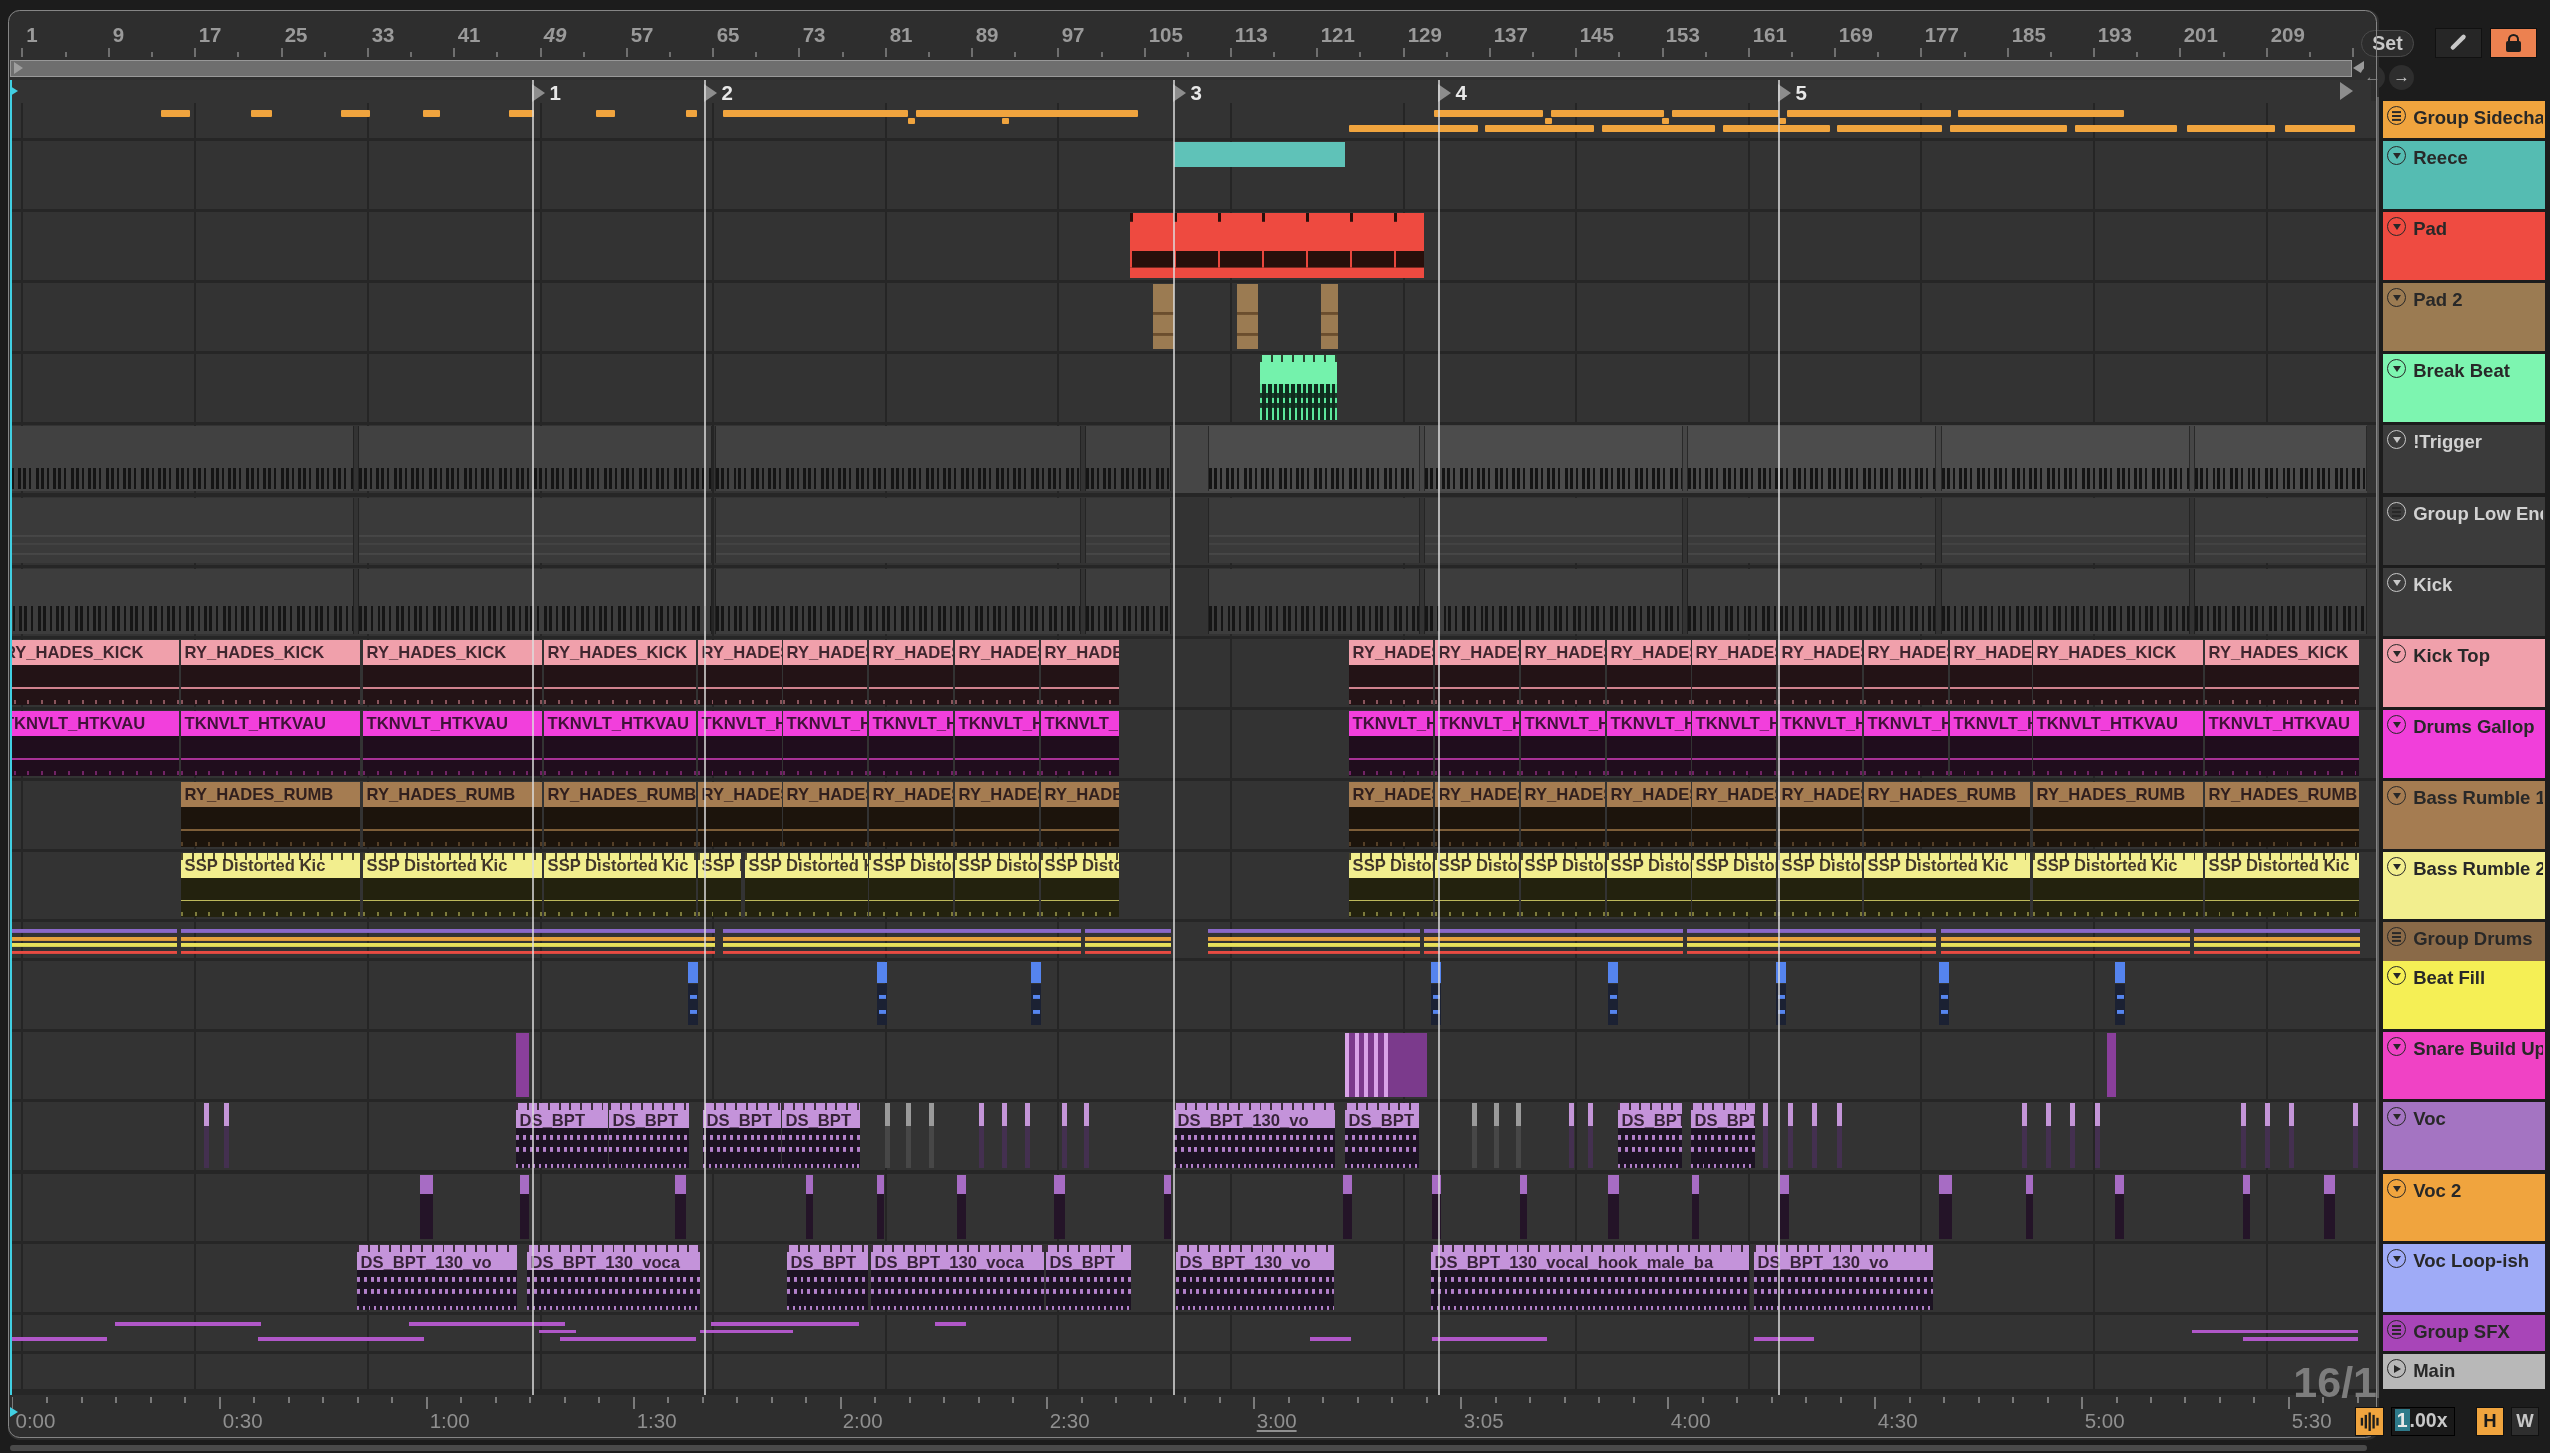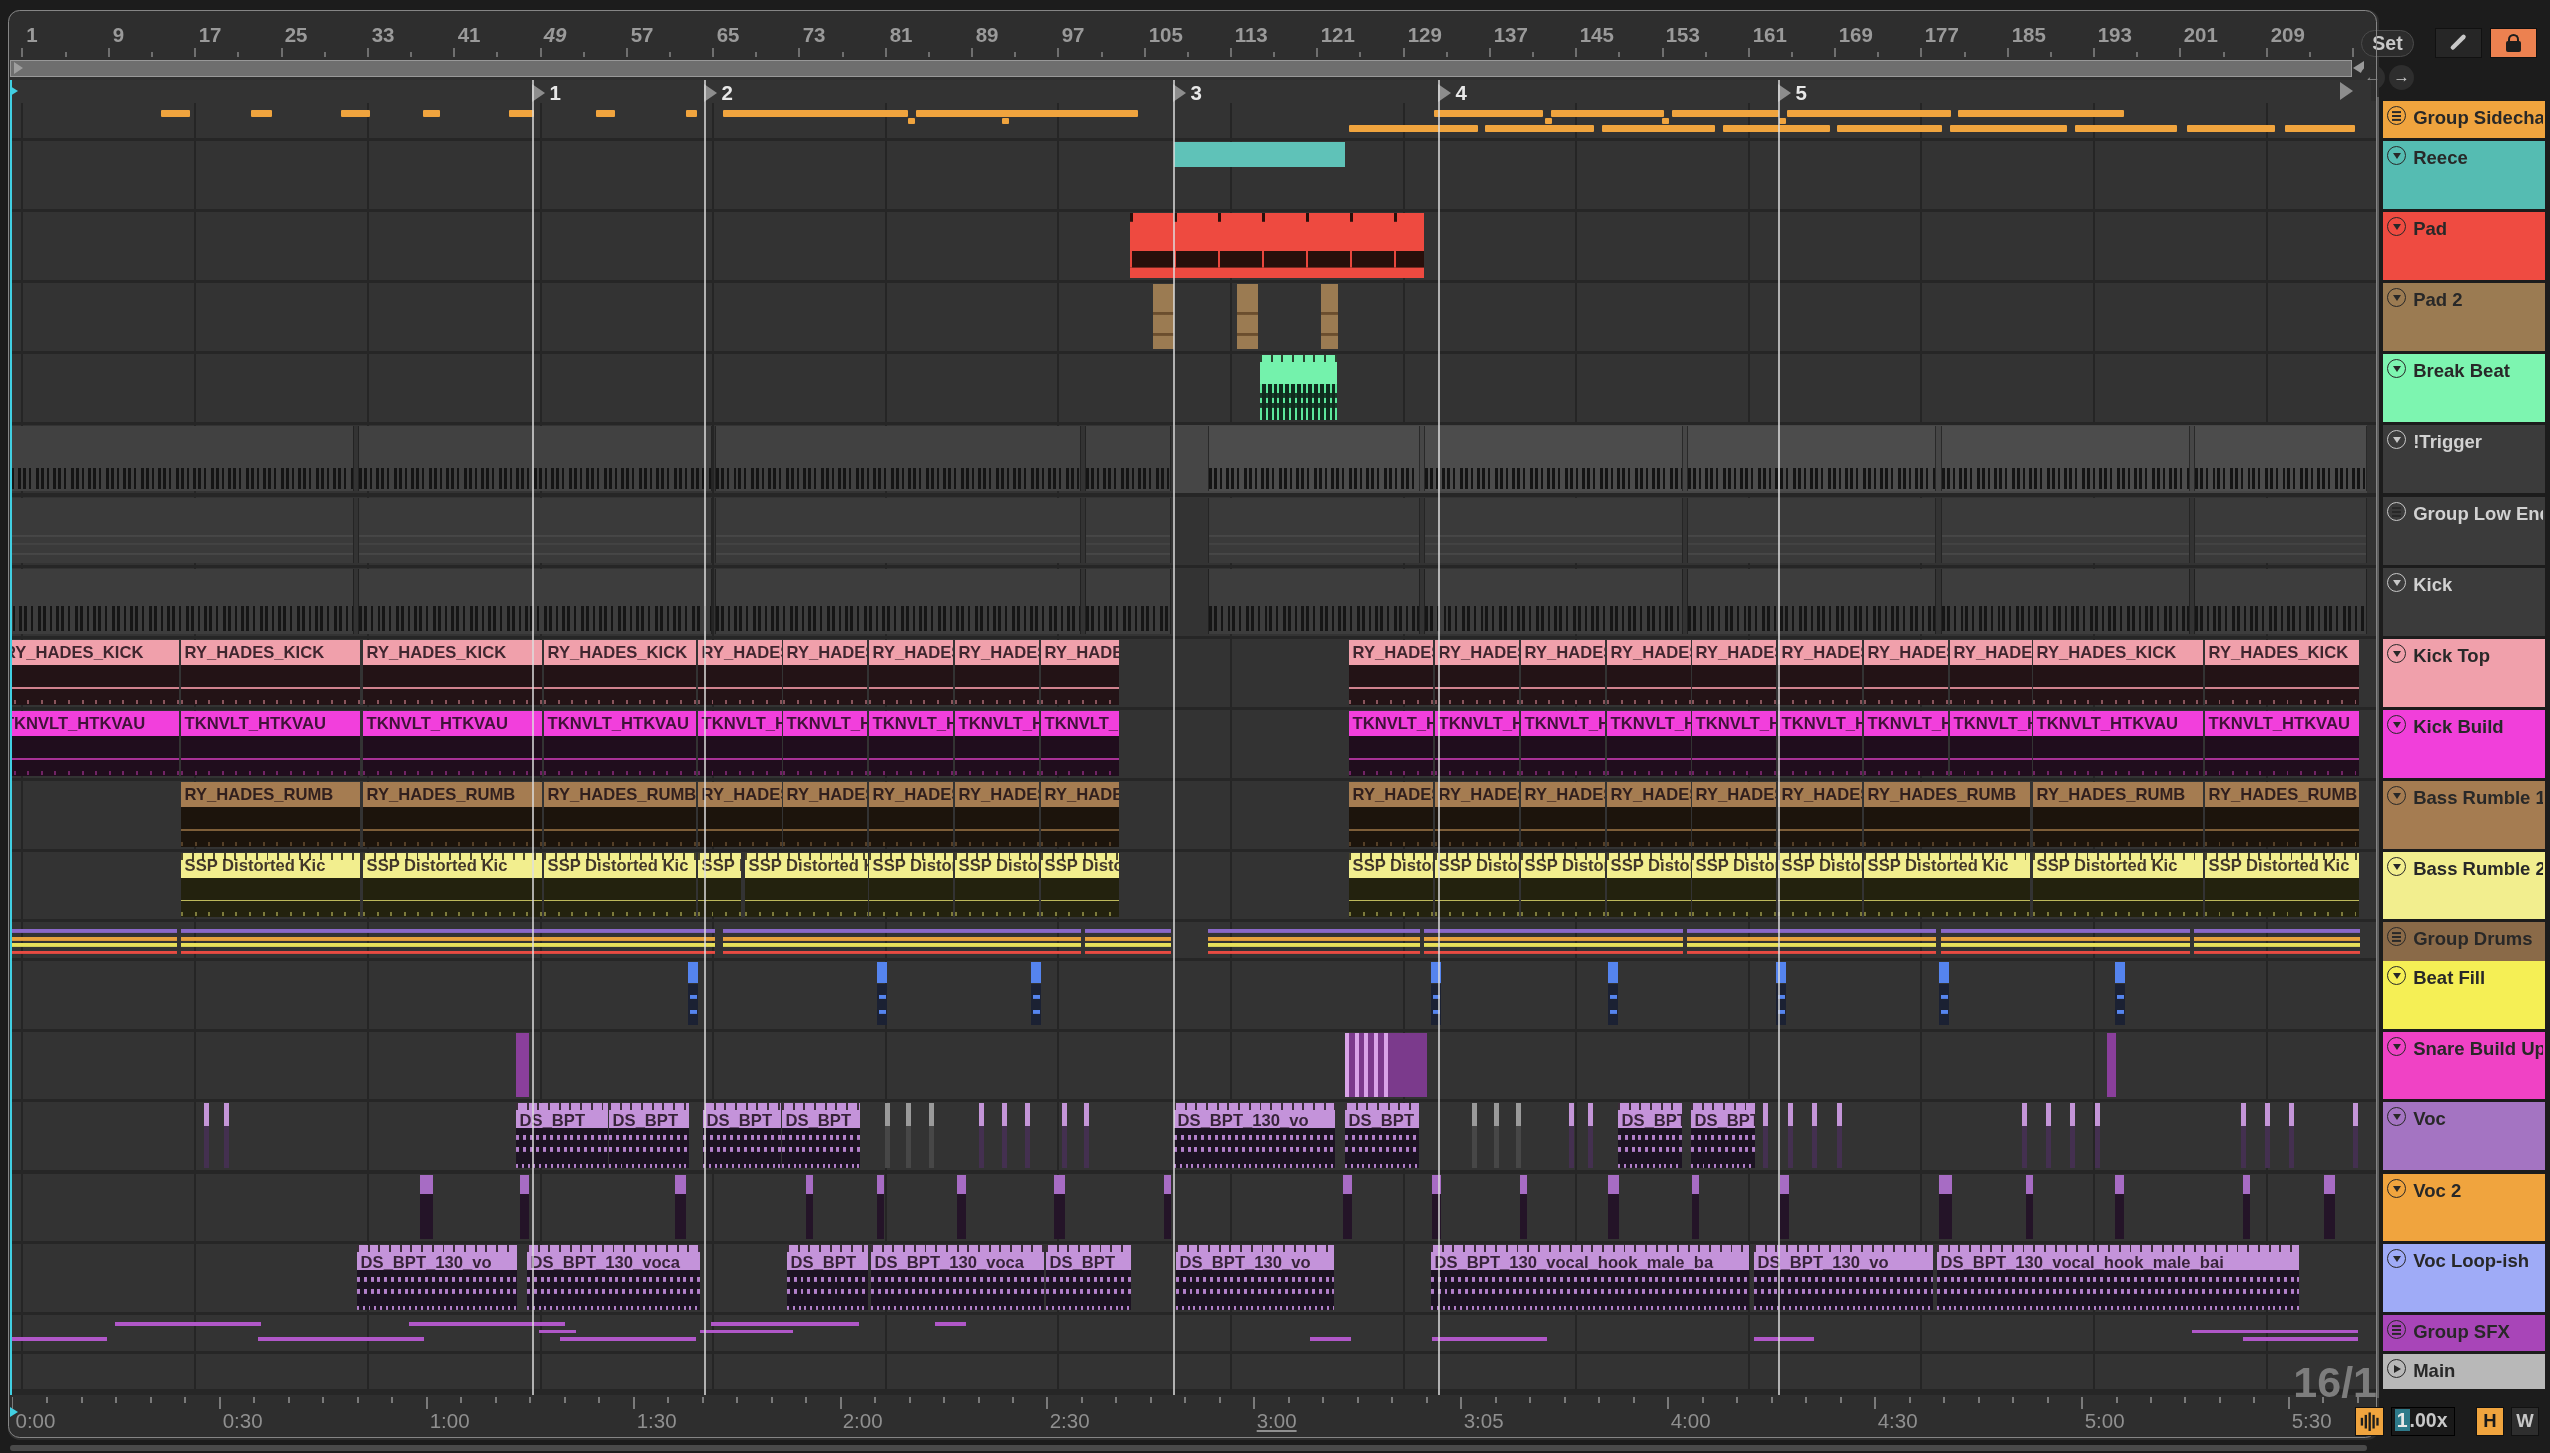--- a/index.html
+++ b/index.html
@@ -1055,24 +1055,20 @@
           <div class="bod"></div>
         </div>
         <div class="clip voc notch" style="left: 1421px; width: 318px;">
           <div class="hdr"><span style="position: relative; top: 4.9px;">DS_BPT_130_vocal_hook_male_ba</span></div>
           <div class="bod"></div>
         </div>
         <div class="clip voc notch" style="left: 1744px; width: 179px;">
           <div class="hdr"><span style="position: relative; top: 4.9px;">DS_BPT_130_vo</span></div>
           <div class="bod"></div>
         </div>
-        <div class="clip voc notch" style="left: 1927px; width: 362px;">
-          <div class="hdr"><span style="position: relative; top: 4.9px;">DS_BPT_130_vocal_hook_male_bai</span></div>
-          <div class="bod"></div>
-        </div>
       </div>
       <div class="lane" style="top: 1214px; height: 36px;">
         <div class="gridline" style="left: 11.7px;"></div>
         <div class="gridline" style="left: 184px;"></div>
         <div class="gridline" style="left: 357px;"></div>
         <div class="gridline" style="left: 530px;"></div>
         <div class="gridline" style="left: 702px;"></div>
         <div class="gridline" style="left: 875px;"></div>
         <div class="gridline" style="left: 1047px;"></div>
         <div class="gridline" style="left: 1220px;"></div>
@@ -1266,21 +1262,21 @@
       <div class="thead" style="top: 538px; height: 68px; background: rgb(240, 160, 171);">
         <div class="circ">
           <div class="tri-d"></div>
         </div>
         <span class="nm">Kick Top</span>
       </div>
       <div class="thead" style="top: 609px; height: 68px; background: rgb(241, 63, 218);">
         <div class="circ">
           <div class="tri-d"></div>
         </div>
-        <span class="nm">Kick Build</span>
+        <span class="nm">Drums Gallop</span>
       </div>
       <div class="thead" style="top: 680px; height: 68px; background: rgb(165, 124, 81);">
         <div class="circ">
           <div class="tri-d"></div>
         </div>
         <span class="nm">Bass Rumble 1</span>
       </div>
       <div class="thead" style="top: 751px; height: 67px; background: rgb(242, 238, 142);">
         <div class="circ">
           <div class="tri-d"></div>

